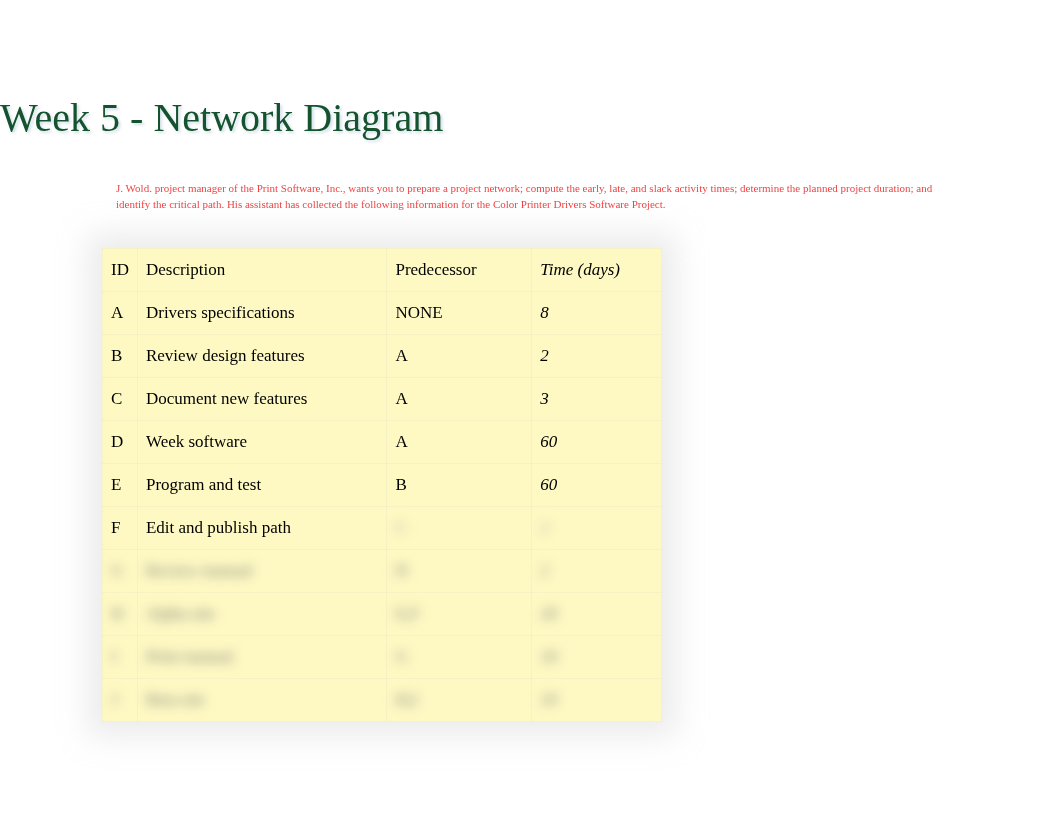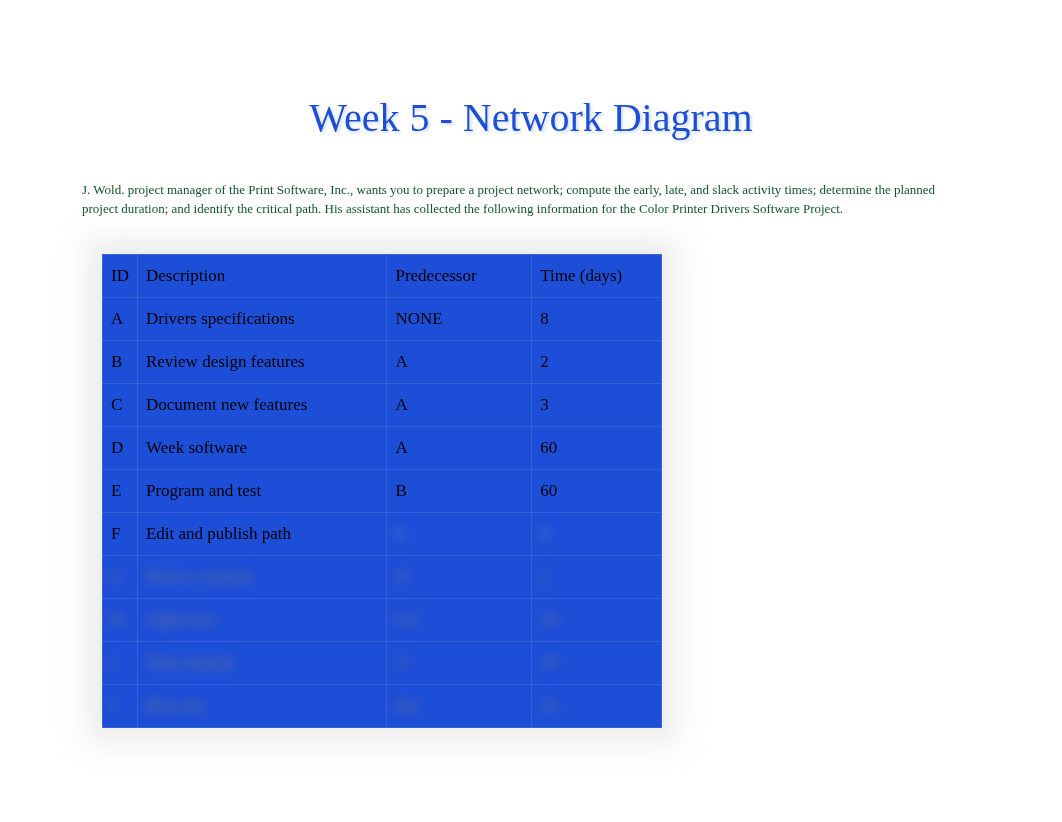--- a/index.html
+++ b/index.html
@@ -8,59 +8,59 @@
       box-sizing: border-box;
     }
     body {
       width: 1062px;
       height: 822px;
       background: #ffffff;
       font-family: 'Times New Roman', Times, serif;
       position: relative;
     }
     .page-title {
-      text-align: center;
-      color: #1d4ed8;
+      text-align: left;
+      color: #14532d;
       font-size: 40px;
       font-weight: normal;
       margin-top: 94px;
       text-shadow: 2px 2px 3px rgba(180, 200, 220, 0.6);
     }
     .intro-paragraph {
-      margin: 40px 100px 0 82px;
-      font-size: 13px;
+      margin: 40px 100px 0 116px;
+      font-size: 11px;
       line-height: 1.45;
-      color: #14532d;
+      color: #ef4444;
     }
     .table-container {
       margin: 35px 0 0 102px;
       width: 560px;
       position: relative;
       box-shadow: 0 0 30px 15px rgba(200, 200, 200, 0.35);
       border-radius: 2px;
     }
     table {
       width: 100%;
       border-collapse: collapse;
-      background: #1d4ed8;
+      background: #fef9c3;
     }
     table th, table td {
       text-align: left;
       padding: 11px 8px;
       font-size: 17px;
       font-weight: normal;
       border: 1px solid rgba(200, 200, 200, 0.15);
     }
     table th {
       font-weight: normal;
     }
     .col-id { width: 32px; }
     .col-desc { width: 250px; }
     .col-pred { width: 145px; }
-    .col-time { width: 130px; }
+    .col-time { width: 130px; font-style: italic; }
     
     .blurred-row td {
       filter: blur(6px);
       color: #777;
     }
     .partial-blur .pb-predecessor,
     .partial-blur .pb-time {
       filter: blur(6px);
       color: #999;
     }

